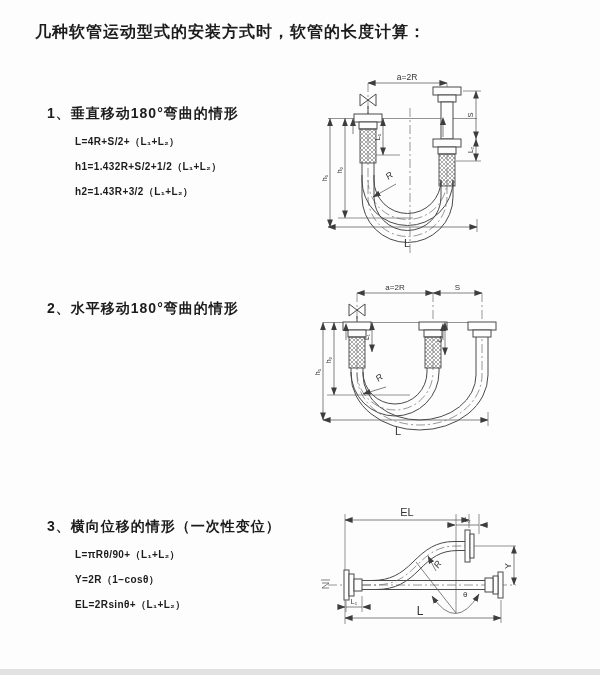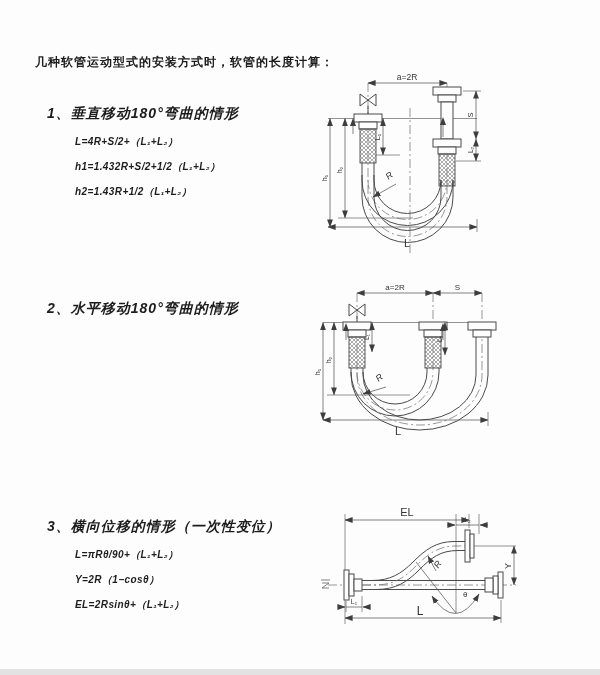--- a/index.html
+++ b/index.html
@@ -1,19 +1,19 @@
 <!DOCTYPE html>
 <html><head>
 <meta charset="utf-8">
 <style>
   html,body{margin:0;padding:0;background:#fff;}
   .page{position:relative;width:600px;height:675px;background:#fdfdfd;overflow:hidden;
         font-family:"Liberation Sans",sans-serif;color:#1c1c1c;}
-  .title{position:absolute;left:35px;top:22px;font-size:12px;font-weight:bold;letter-spacing:1px;margin-top:32px;}
-  .section{position:absolute;left:47px;font-style:italic;}
+  .title{position:absolute;left:35px;top:22px;font-size:16px;font-weight:bold;letter-spacing:1px;}
+  .section{position:absolute;left:47px;}
   .sec1{top:105px;} .sec2{top:300px;} .sec3{top:518px;}
   .sec-heading{font-size:14px;font-weight:bold;letter-spacing:1px;white-space:nowrap;}
   .formulas{margin:6px 0 0 28px;}
   .formula{font-size:10px;font-weight:bold;line-height:25px;letter-spacing:.4px;white-space:nowrap;}
   .diagram{position:absolute;}
   .d1{left:310px;top:70px;}
   .d2{left:310px;top:280px;}
   .d3{left:316px;top:500px;}
   svg{display:block;}
   svg text{font-family:"Liberation Sans",sans-serif;fill:#333;}
@@ -42,21 +42,21 @@
     </defs>
   </svg>
 
   <div class="title">几种软管运动型式的安装方式时，软管的长度计算：</div>
 
   <div class="section sec1">
     <div class="sec-heading">1、垂直移动180°弯曲的情形</div>
     <div class="formulas">
       <div class="formula">L=4R+S/2+（L₁+L₂）</div>
       <div class="formula">h1=1.432R+S/2+1/2（L₁+L₂）</div>
-      <div class="formula">h2=1.43R+1/2（L₁+L₂）</div>
+      <div class="formula">h2=1.43R+3/2（L₁+L₂）</div>
     </div>
   </div>
 
   <div class="section sec2">
     <div class="sec-heading">2、水平移动180°弯曲的情形</div>
   </div>
 
   <div class="section sec3">
     <div class="sec-heading">3、横向位移的情形（一次性变位）</div>
     <div class="formulas">

